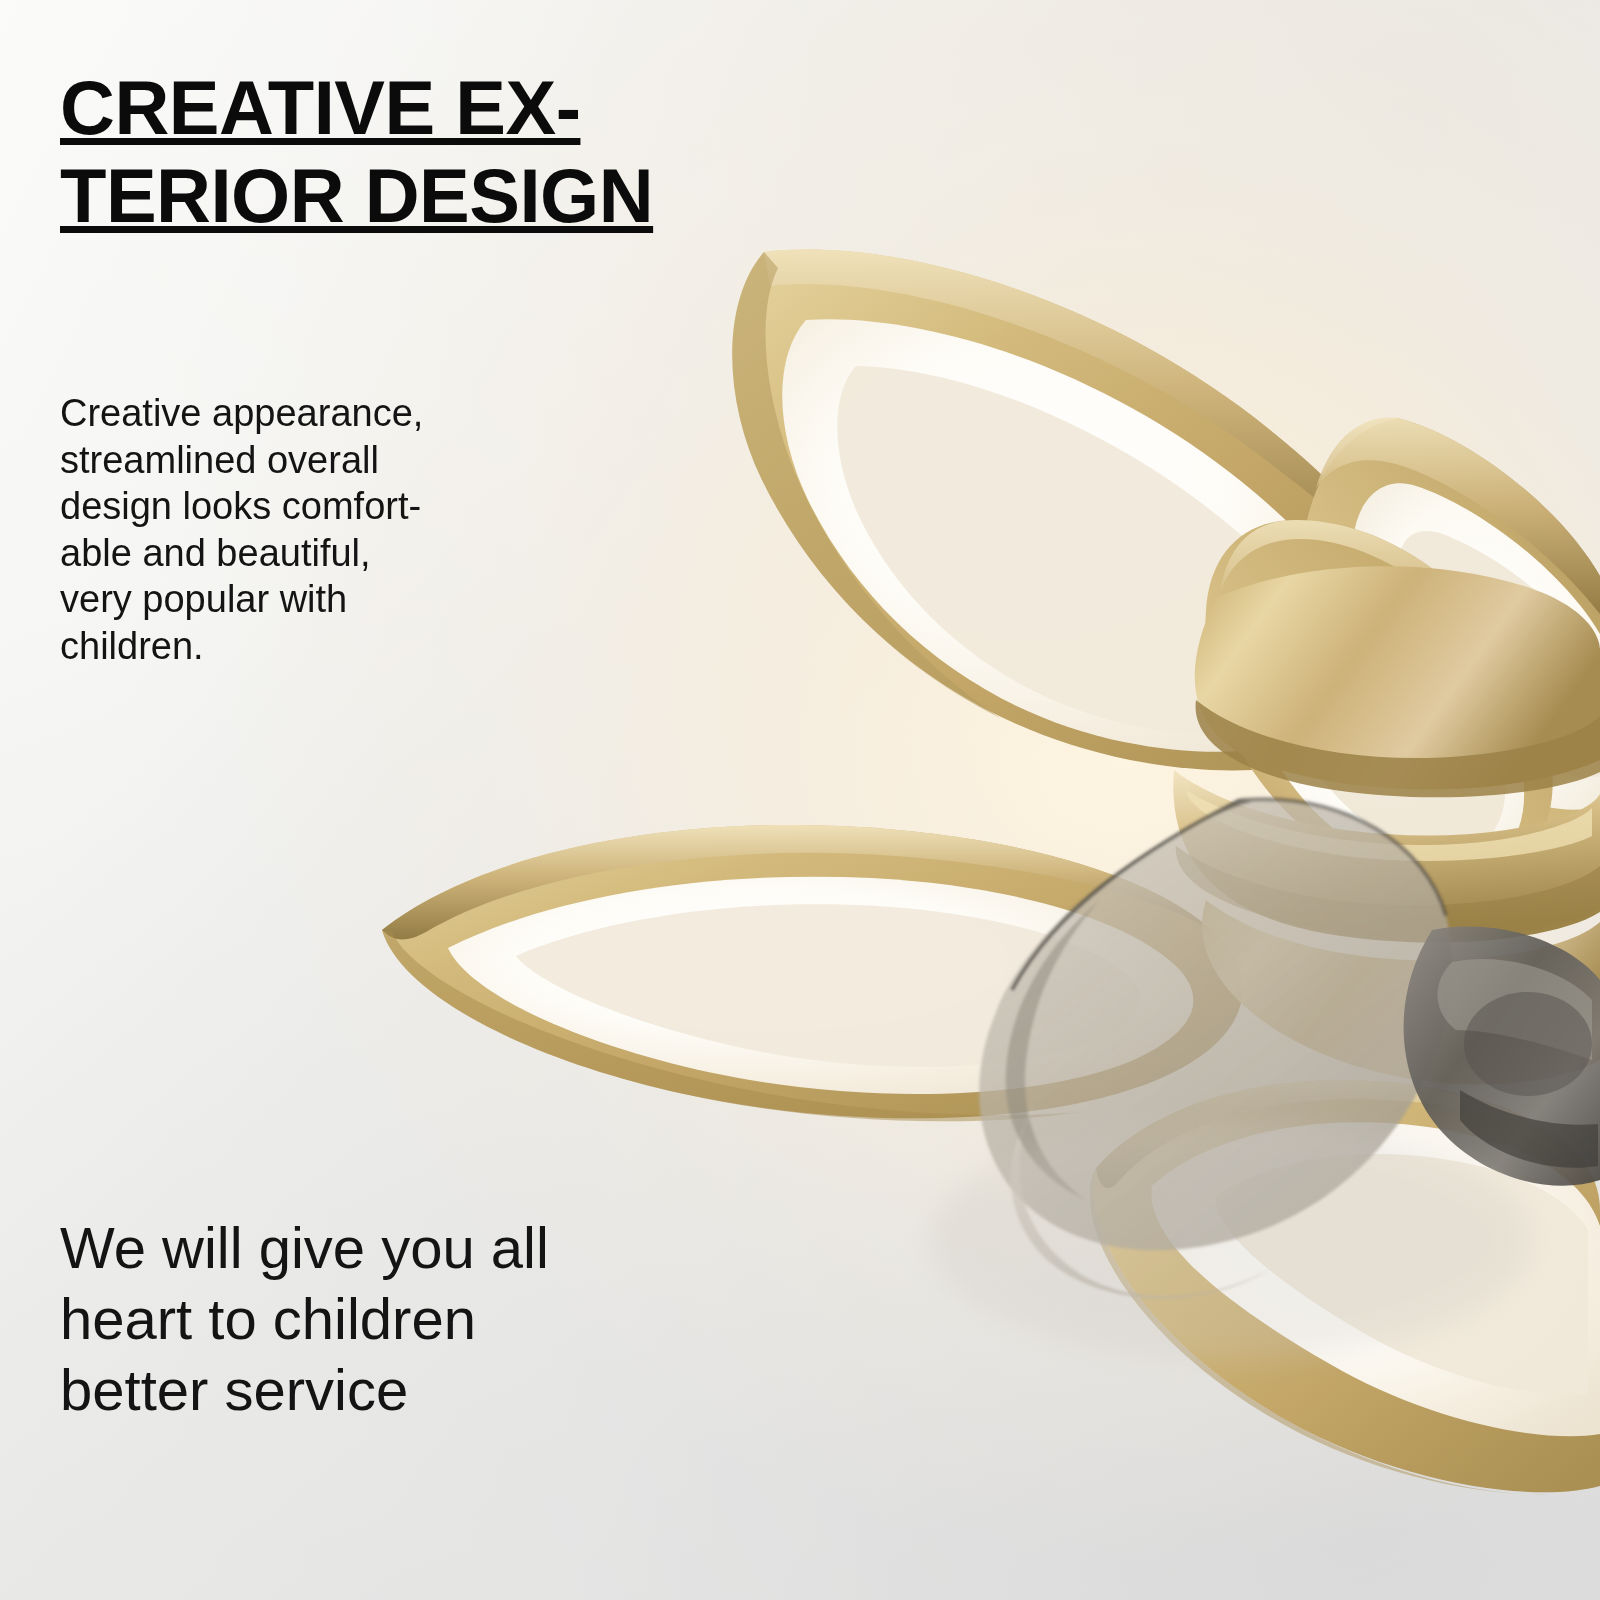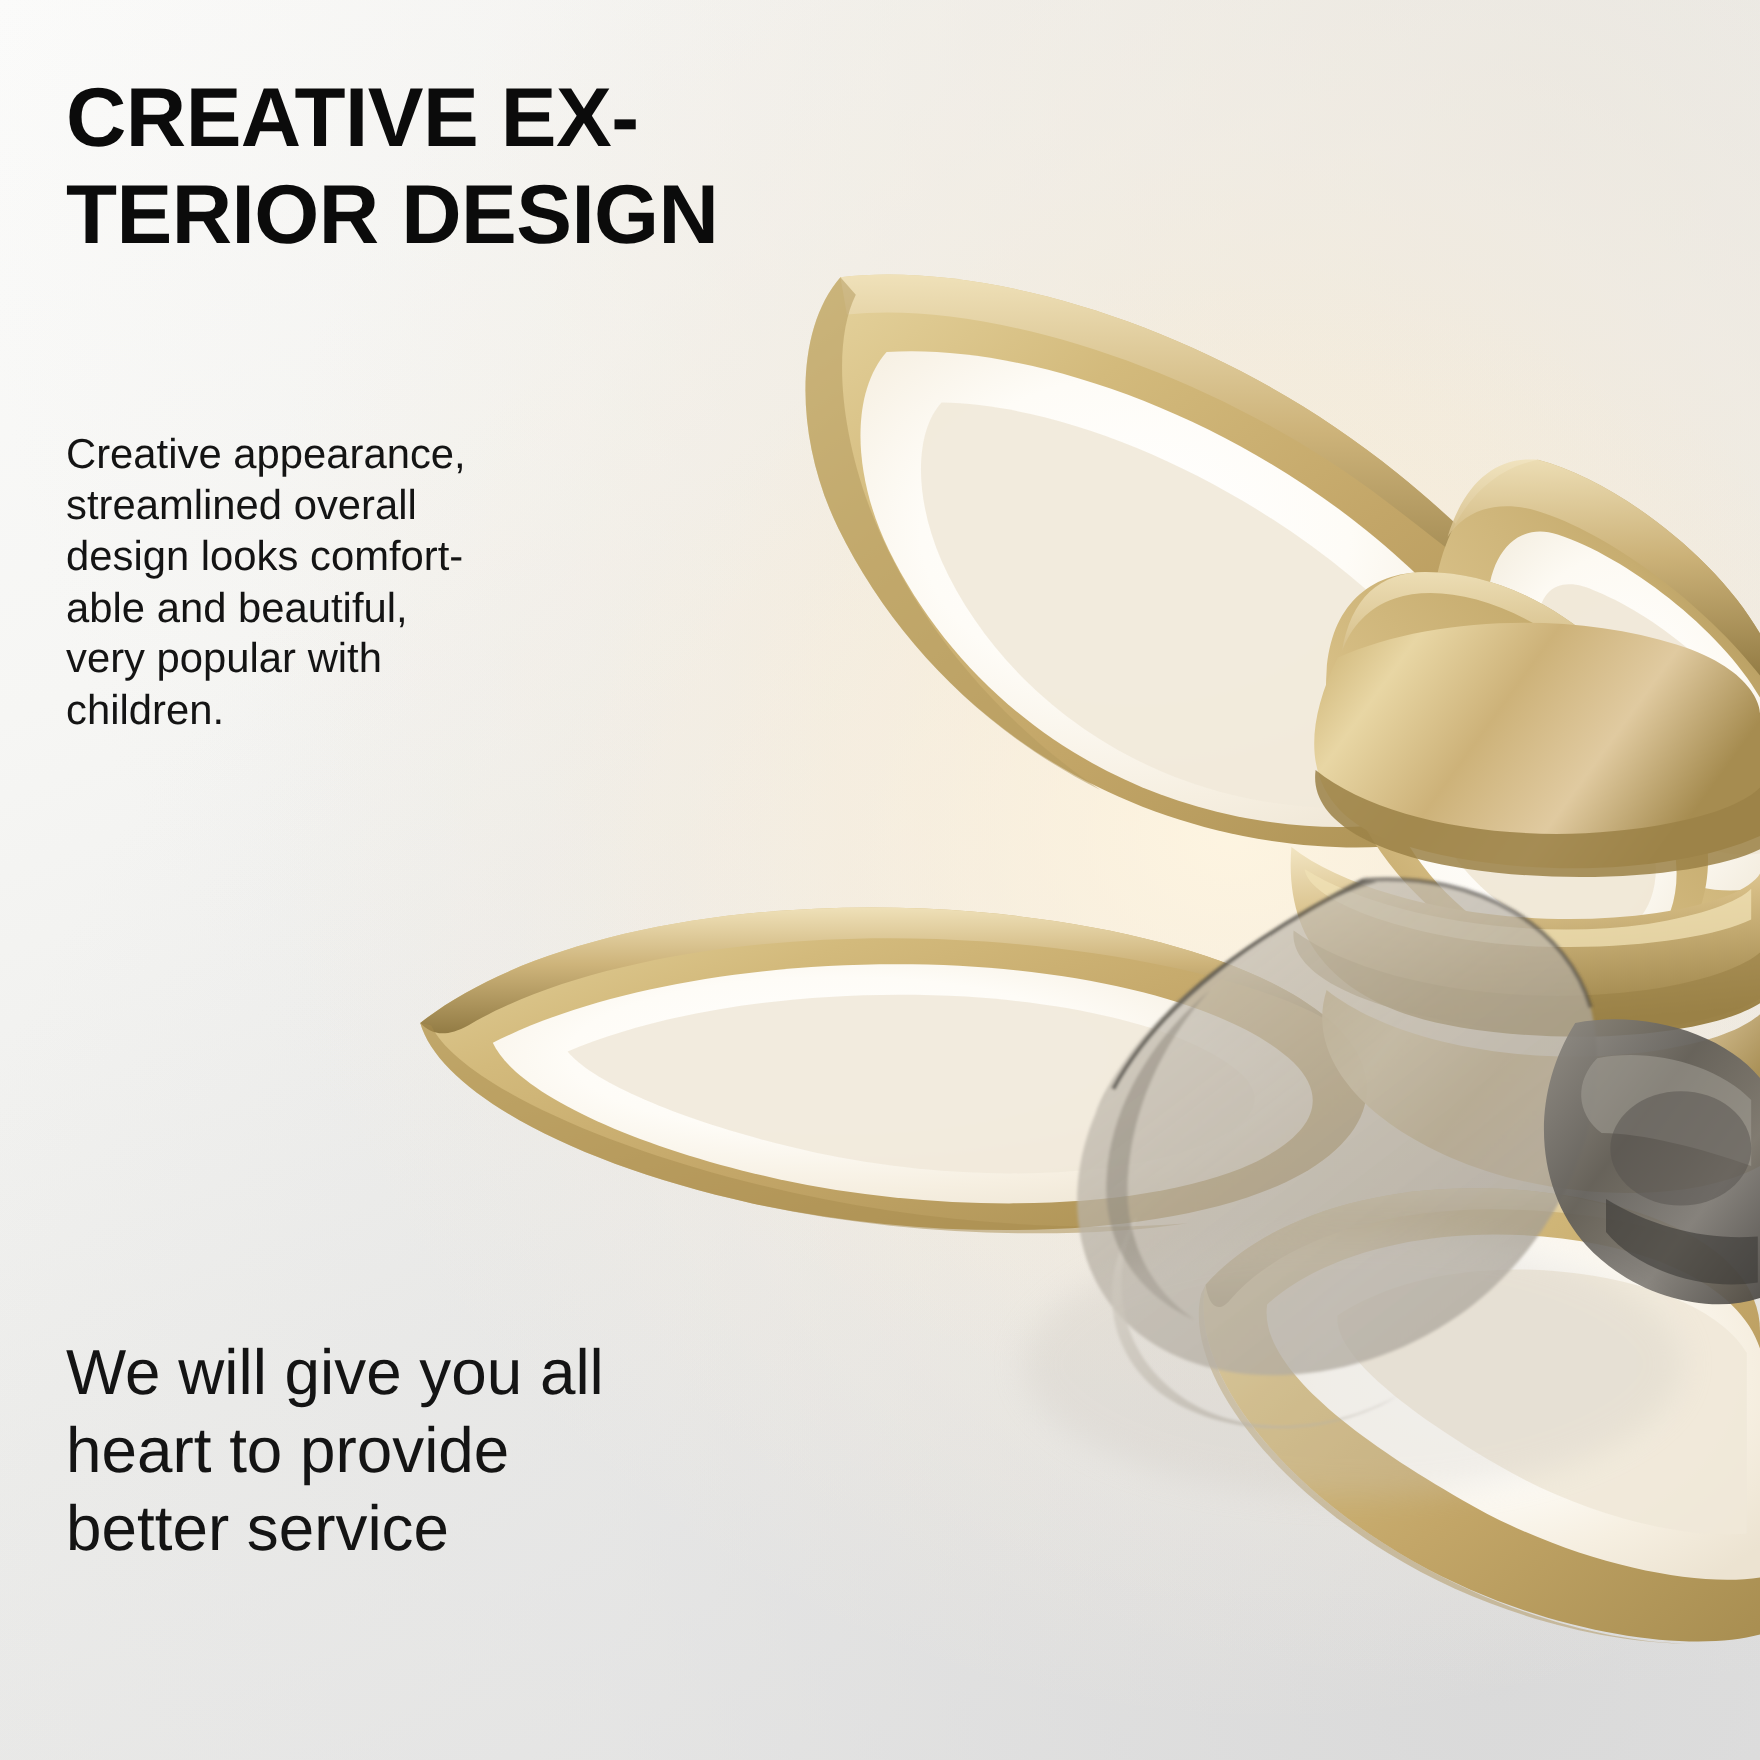--- a/index.html
+++ b/index.html
@@ -46,20 +46,21 @@
     position: absolute;
     left: 60px;
     top: 64px;
     width: 640px;
     font-size: 76px;
     line-height: 1.16;
     font-weight: bold;
     letter-spacing: -0.5px;
     color: #0b0b0b;
     white-space: pre-line;
+    text-decoration: underline;
   }
   .body-para {
     position: absolute;
     left: 60px;
     top: 390px;
     width: 610px;
     font-size: 38px;
     line-height: 1.225;
     font-weight: normal;
     color: #141414;
@@ -315,16 +316,16 @@
 TERIOR DESIGN</div>
 
   <div class="body-para">Creative appearance,
 streamlined overall
 design looks comfort-
 able and beautiful,
 very popular with
 children.</div>
 
   <div class="tagline">We will give you all
-heart to provide
+heart to children
 better service</div>
 
 </div>
 
 </body></html>

